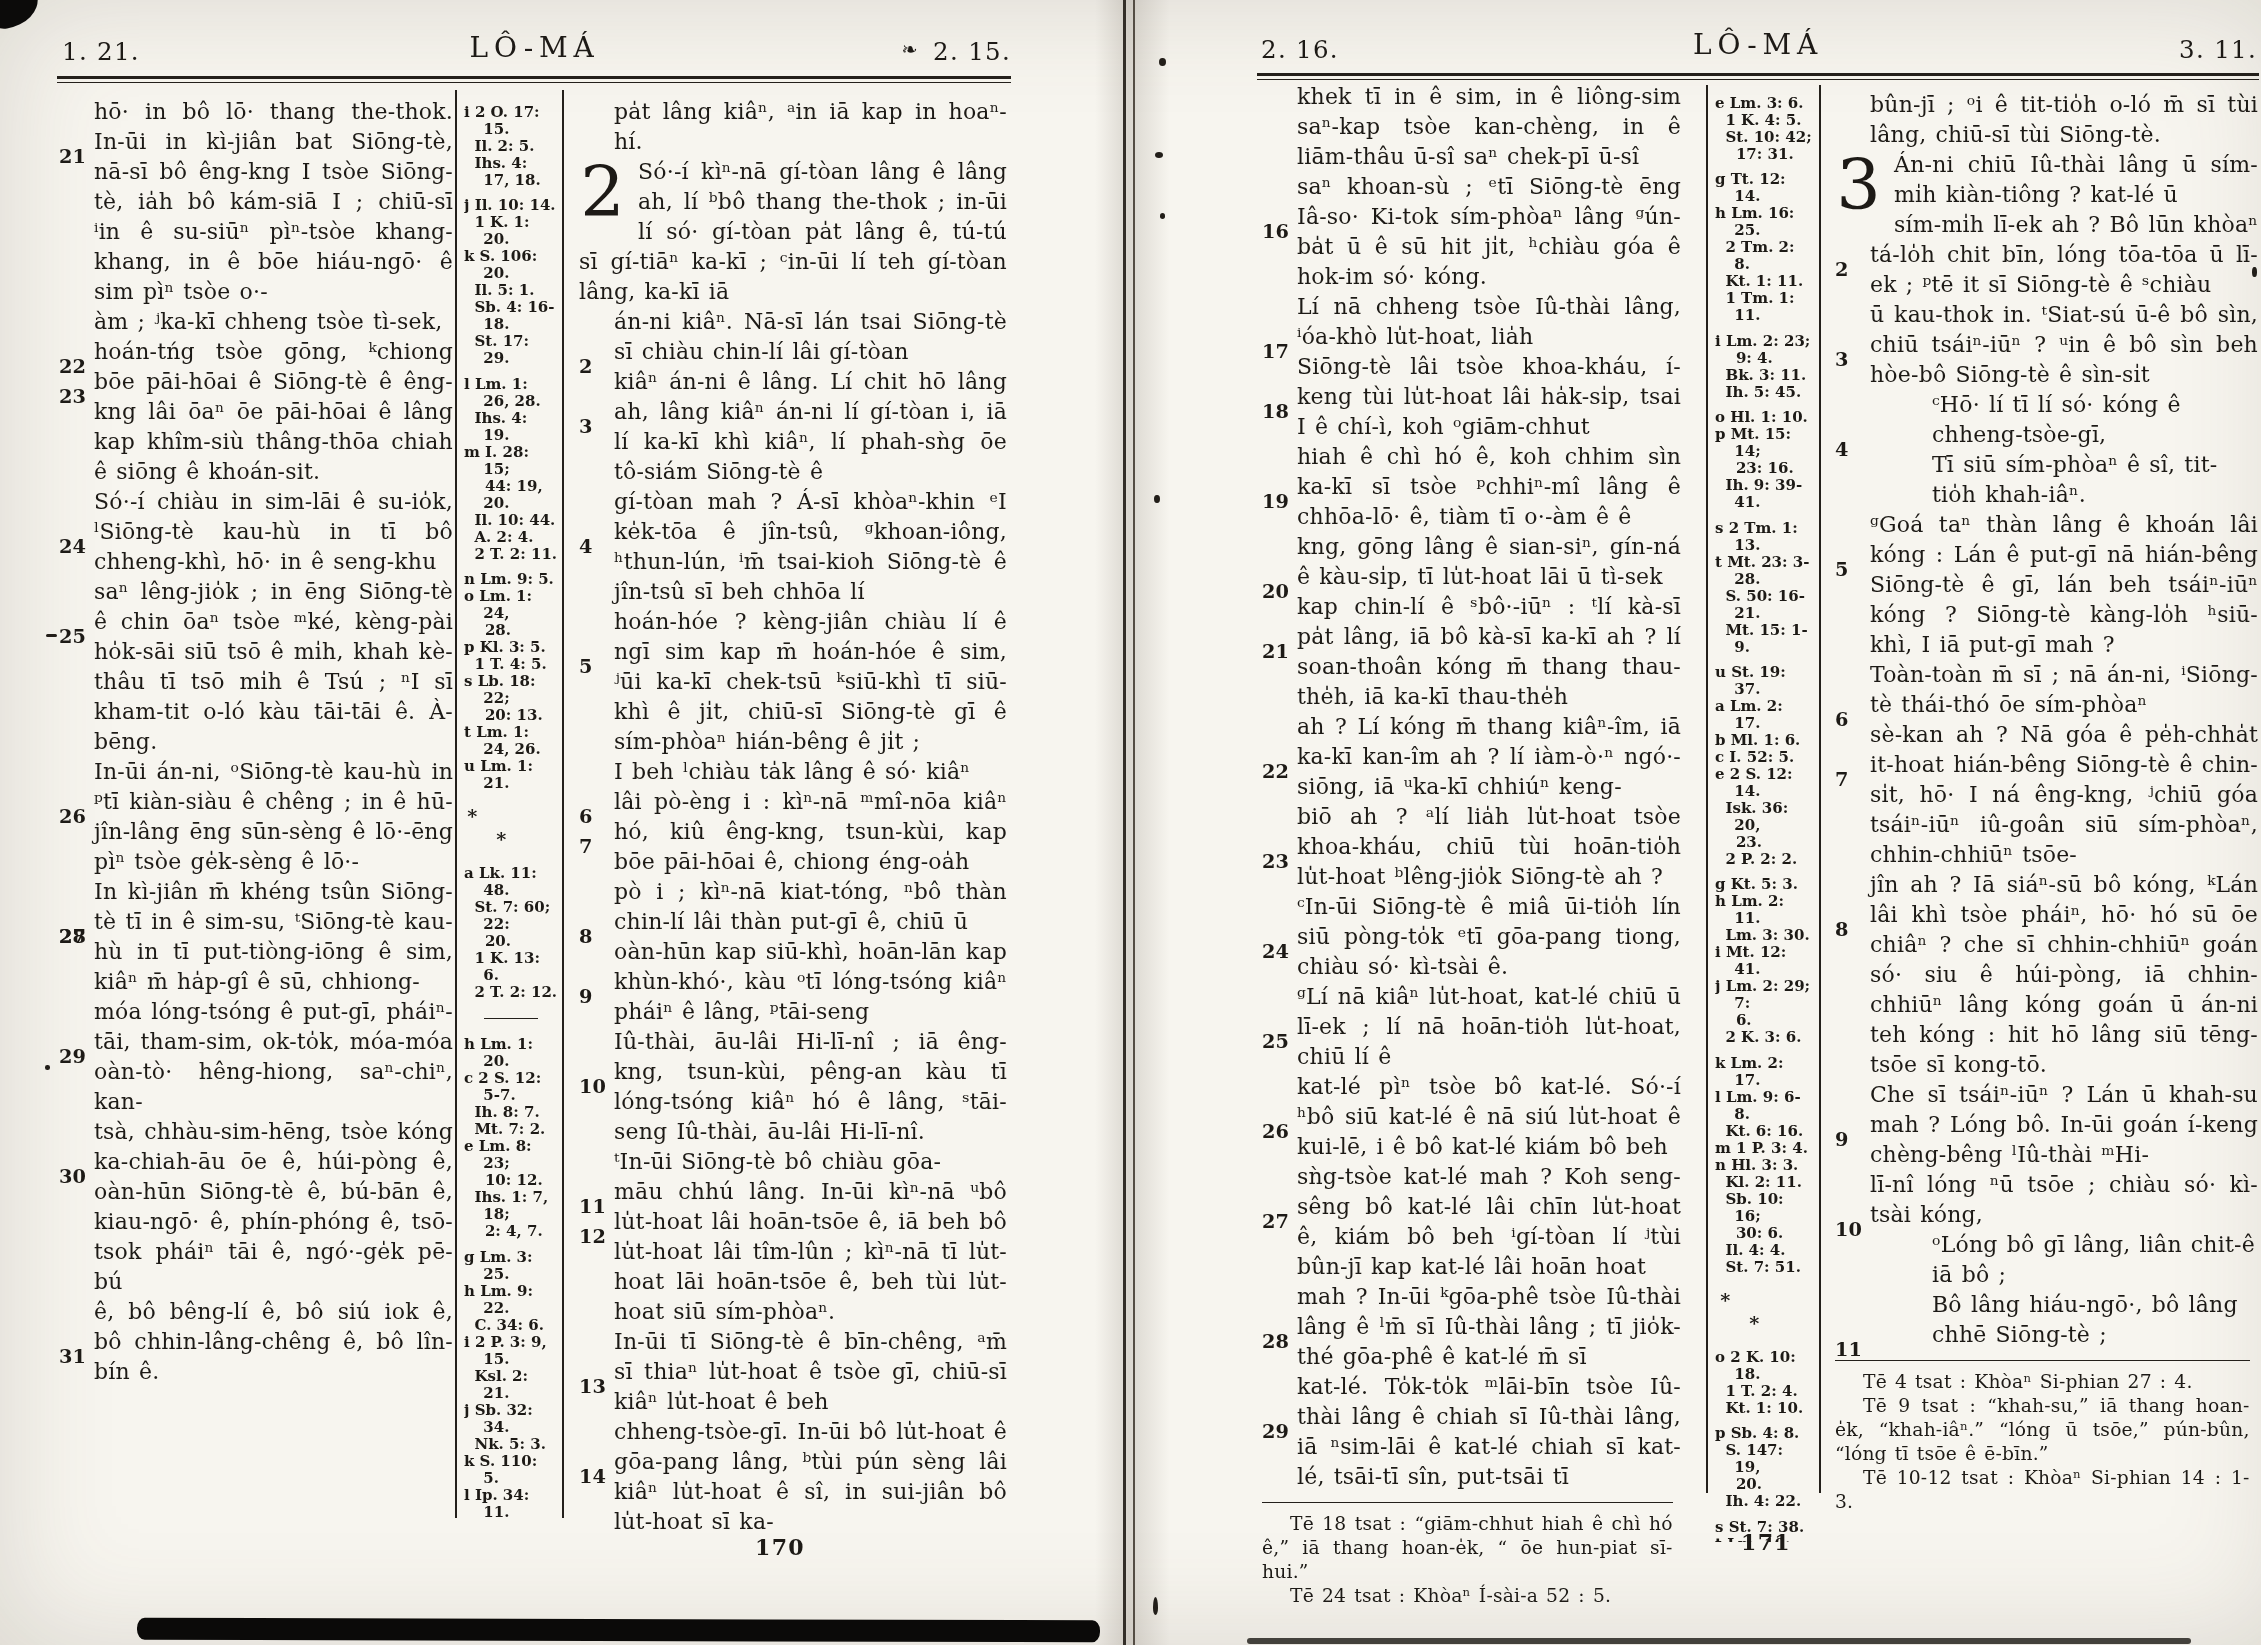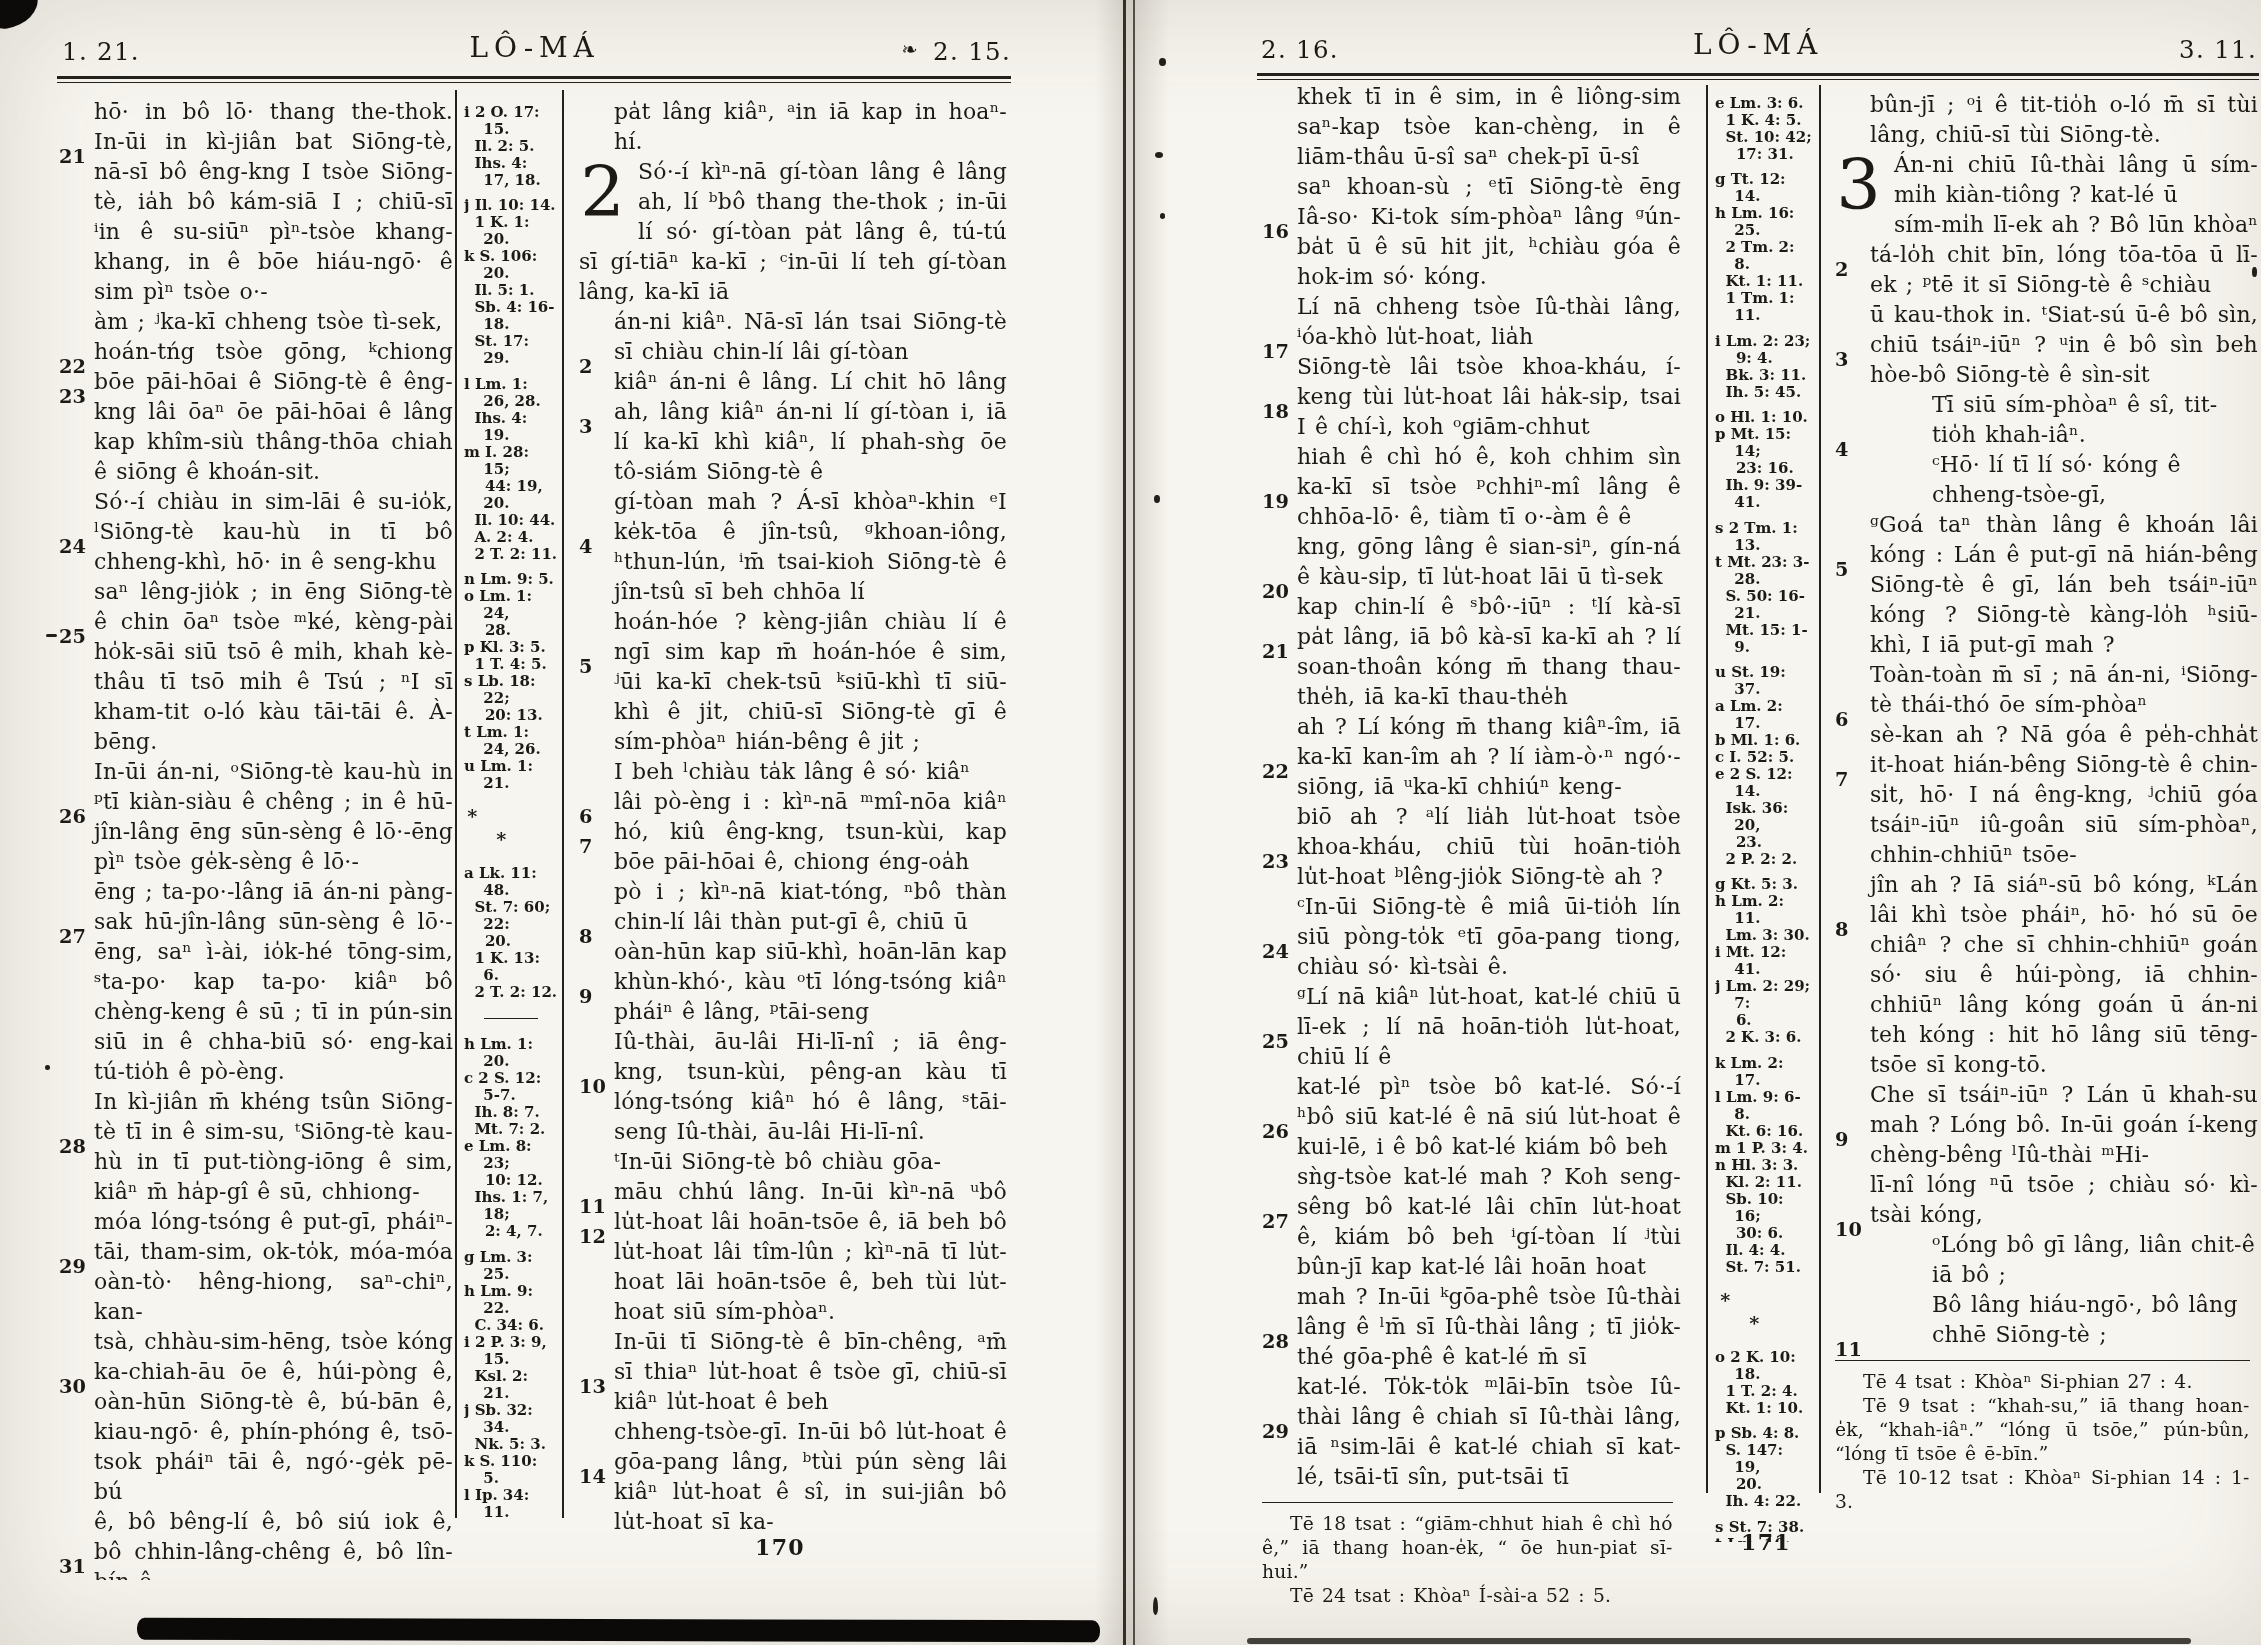--- a/index.html
+++ b/index.html
@@ -49,21 +49,21 @@
   <div class="abs dblrule" style="left:57px;top:76px;width:954px;"></div>
 
   <div class="abs col" style="left:59px;top:97px;width:394px;height:1483px;">
     <div>
         <p class="verse"><span class="vnum">21</span><span>hō· in bô lō· thang the-thok.  In-ūi in kì-jiân bat Siōng-tè, nā-sī bô êng-kng I tsòe Siōng-tè, ia̍h bô kám-siā I ; chiū-sī ⁱin ê su-siūⁿ pìⁿ-tsòe khang-khang, in ê bōe hiáu-ngō· ê sim pìⁿ tsòe o·-</span></p>
         <p class="verse"><span class="vnum">22</span><span>àm ; ʲka-kī chheng tsòe tì-sek,</span></p>
         <p class="verse"><span class="vnum">23</span><span>hoán-tńg tsòe gōng, ᵏchiong bōe pāi-hōai ê Siōng-tè ê êng-kng lâi ōaⁿ ōe pāi-hōai ê lâng kap khîm-siù thâng-thōa chiah ê siōng ê khoán-sit.</span></p>
         <p class="verse"><span class="vnum">24</span><span>Só·-í chiàu in sim-lāi ê su-io̍k, ˡSiōng-tè kau-hù in tī bô chheng-khì, hō· in ê seng-khu</span></p>
         <p class="verse"><span class="vnum">25</span><span>saⁿ lêng-jio̍k ; in ēng Siōng-tè ê chin ōaⁿ tsòe ᵐké, kèng-pài ho̍k-sāi siū tsō ê mi̍h, khah kè-thâu tī tsō mi̍h ê Tsú ; ⁿI sī kham-tit o-ló kàu tāi-tāi ê.  À-bēng.</span></p>
         <p class="verse"><span class="vnum">26</span><span>In-ūi án-ni, ᵒSiōng-tè kau-hù in ᵖtī kiàn-siàu ê chêng ; in ê hū-jîn-lâng ēng sūn-sèng ê lō·-ēng pìⁿ tsòe ge̍k-sèng ê lō·-</span></p>
-        <p class="verse"><span class="vnum">27</span><span>ēng ; ta-po·-lâng iā án-ni pàng-sak hū-jîn-lâng sūn-sèng ê lō·-ēng, saⁿ ì-ài, io̍k-hé tōng-sim, ˢta-po· kap ta-po· kiâⁿ bô chèng-keng ê sū ; tī in pún-sin siū in ê chha-biū só· eng-kai tú-tio̍h ê pò-èng.</span></p>
+        <p class="verse"><span class="vnum">27</span></p>
         <p class="verse"><span class="vnum">28</span><span>In kì-jiân m̄ khéng tsûn Siōng-tè tī in ê sim-su, ᵗSiōng-tè kau-hù in tī put-tiòng-iōng ê sim, kiâⁿ m̄ ha̍p-gî ê sū, chhiong-</span></p>
         <p class="verse"><span class="vnum">29</span><span>móa lóng-tsóng ê put-gī, pháiⁿ-tāi, tham-sim, ok-to̍k, móa-móa oàn-tò· hêng-hiong, saⁿ-chiⁿ, kan-</span></p>
         <p class="verse"><span class="vnum">30</span><span>tsà, chhàu-sim-hēng, tsòe kóng ka-chiah-āu ōe ê, húi-pòng ê, oàn-hūn Siōng-tè ê, bú-bān ê, kiau-ngō· ê, phín-phóng ê, tsō-tsok pháiⁿ tāi ê, ngó·-ge̍k pē-bú</span></p>
         <p class="verse"><span class="vnum">31</span><span>ê, bô bêng-lí ê, bô siú iok ê, bô chhin-lâng-chêng ê, bô lîn-bín ê.</span></p>
       </div>
 
   </div>
 
   <div class="abs vrule" style="left:455px;top:90px;height:1428px;"></div>
   <div class="abs refcol" style="left:464px;top:104px;width:94px;height:1415px;">
@@ -247,22 +247,22 @@
     </div>
   <div class="abs vrule" style="left:1819px;top:85px;height:1408px;"></div>
 
   <div class="abs col" style="left:1835px;top:90px;width:423px;height:1502px;">
     <div>
         <p class="verse"><span>bûn-jī ; ᵒi ê tit-tio̍h o-ló m̄ sī tùi lâng, chiū-sī tùi Siōng-tè.</span></p>
         <p class="verse chapstart"><span class="dropcap">3</span><span>Án-ni chiū Iû-thài lâng ū sím-mi̍h kiàn-tiông ?  kat-lé ū</span></p>
         <p class="verse"><span class="vnum">2</span><span>sím-mi̍h lī-ek ah ?  Bô lūn khòaⁿ tá-lo̍h chit bīn, lóng tōa-tōa ū lī-ek ; ᵖtē it sī Siōng-tè ê ˢchiàu</span></p>
         <p class="verse"><span class="vnum">3</span><span>ū kau-thok in.  ᵗSiat-sú ū-ê bô sìn, chiū tsáiⁿ-iūⁿ ? ᵘin ê bô sìn beh hòe-bô Siōng-tè ê sìn-si̍t</span></p>
         <p class="verse"><span class="vnum">4</span></p>
+        <p class="verse quote"><span>ᶜHō· lí tī lí só· kóng ê chheng-tsòe-gī,</span></p>
         <p class="verse quote"><span>Tī siū sím-phòaⁿ ê sî, tit-tio̍h khah-iâⁿ.</span></p>
-        <p class="verse quote"><span>ᶜHō· lí tī lí só· kóng ê chheng-tsòe-gī,</span></p>
         <p class="verse"><span class="vnum">5</span><span>ᵍGoá taⁿ thàn lâng ê khoán lâi kóng :  Lán ê put-gī nā hián-bêng Siōng-tè ê gī, lán beh tsáiⁿ-iūⁿ kóng ?  Siōng-tè kàng-lo̍h ʰsiū-khì, I iā put-gī mah ?</span></p>
         <p class="verse"><span class="vnum">6</span><span>Toàn-toàn m̄ sī ; nā án-ni, ⁱSiōng-tè thái-thó ōe sím-phòaⁿ</span></p>
         <p class="verse"><span class="vnum">7</span><span>sè-kan ah ?  Nā góa ê pe̍h-chha̍t it-hoat hián-bêng Siōng-tè ê chin-si̍t, hō· I ná êng-kng, ʲchiū góa tsáiⁿ-iūⁿ iû-goân siū sím-phòaⁿ, chhin-chhiūⁿ tsōe-</span></p>
         <p class="verse"><span class="vnum">8</span><span>jîn ah ?  Iā siáⁿ-sū bô kóng, ᵏLán lâi khì tsòe pháiⁿ, hō· hó sū ōe chiâⁿ ? che sī chhin-chhiūⁿ goán só· siu ê húi-pòng, iā chhin-chhiūⁿ lâng kóng goán ū án-ni teh kóng : hit hō lâng siū tēng-tsōe sī kong-tō.</span></p>
         <p class="verse"><span class="vnum">9</span><span>Che sī tsáiⁿ-iūⁿ ?  Lán ū khah-su mah ?  Lóng bô.  In-ūi goán í-keng chèng-bêng ˡIû-thài ᵐHi-</span></p>
         <p class="verse"><span class="vnum">10</span><span>lī-nî lóng ⁿū tsōe ; chiàu só· kì-tsài kóng,</span></p>
         <p class="verse quote"><span>ᵒLóng bô gī lâng, liân chit-ê iā bô ;</span></p>
         <p class="verse quote"><span class="vnum">11</span><span>Bô lâng hiáu-ngō·, bô lâng chhē Siōng-tè ;</span></p>
       </div>
     <div class="footnotes">

